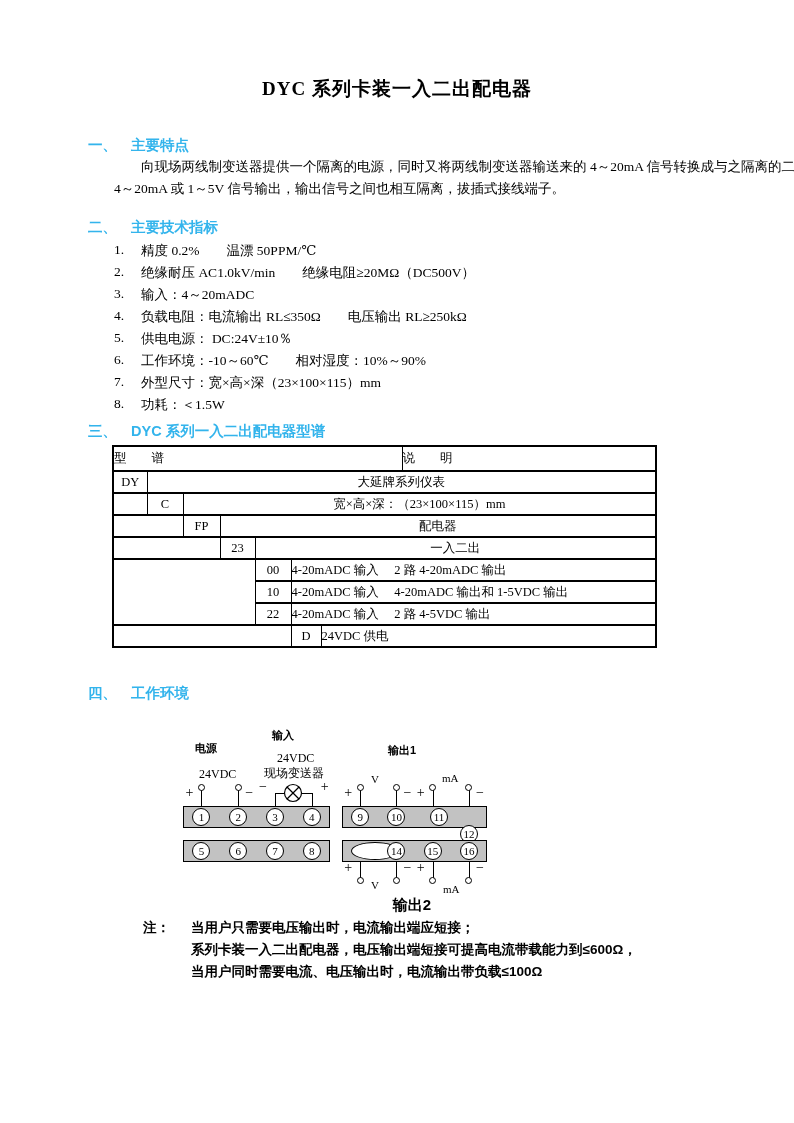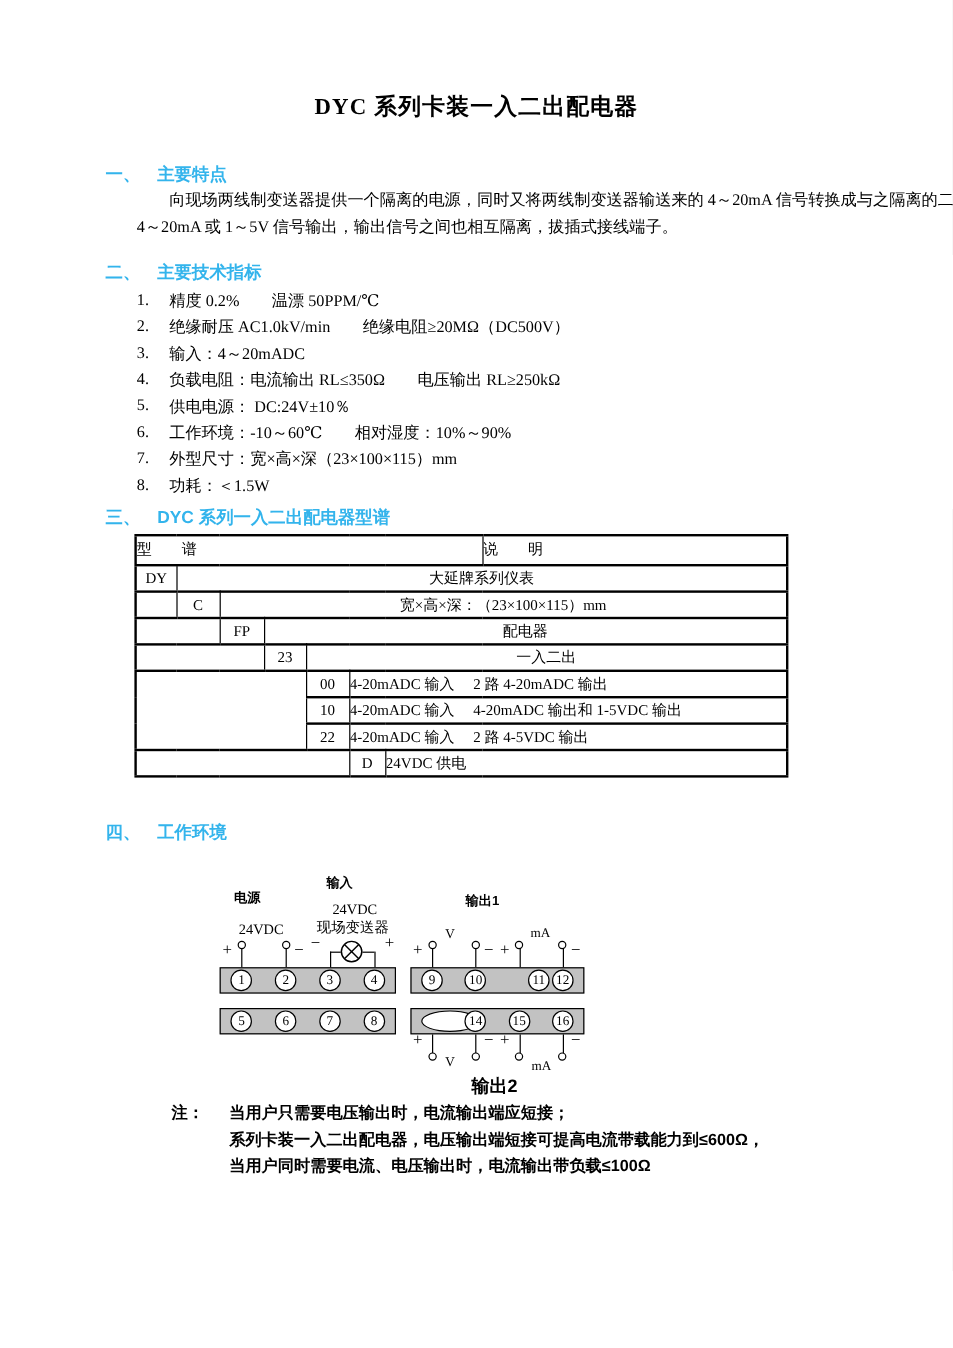--- a/index.html
+++ b/index.html
@@ -192,22 +192,22 @@
     <span class="d-small" style="left:443px;top:158px">mA</span>
     <span class="out2" style="left:412px;top:171px">输出2</span>
   <div class="strip" style="left: 183px; top: 81px; width: 147px;"></div>
       <div class="term" style="left: 192.375px; top: 83px;">1</div>
       <div class="term" style="left: 229.125px; top: 83px;">2</div>
       <div class="term" style="left: 265.875px; top: 83px;">3</div>
       <div class="term" style="left: 302.625px; top: 83px;">4</div>
       <div class="strip" style="left: 342px; top: 81px; width: 145px;"></div>
       <div class="term" style="left: 351.125px; top: 83px;">9</div>
       <div class="term" style="left: 387.375px; top: 83px;">10</div>
-      <div class="term" style="left: 440px; top: 83px;">11</div>
-      <div class="term" style="left: 459.875px; top: 83px;">12</div>
+      <div class="term" style="left: 430px; top: 83px;">11</div>
+      <div class="term" style="left: 459.875px; top: 100px;">12</div>
       <div class="strip" style="left: 183px; top: 115px; width: 147px;"></div>
       <div class="term" style="left: 192.375px; top: 117px;">5</div>
       <div class="term" style="left: 229.125px; top: 117px;">6</div>
       <div class="term" style="left: 265.875px; top: 117px;">7</div>
       <div class="term" style="left: 302.625px; top: 117px;">8</div>
       <div class="strip" style="left: 342px; top: 115px; width: 145px;"></div>
       <div class="term" style="left: 351.125px; top: 117px; padding-left: 46px;">13</div>
       <div class="term" style="left: 387.375px; top: 117px;">14</div>
       <div class="term" style="left: 423.625px; top: 117px;">15</div>
       <div class="term" style="left: 459.875px; top: 117px;">16</div>

